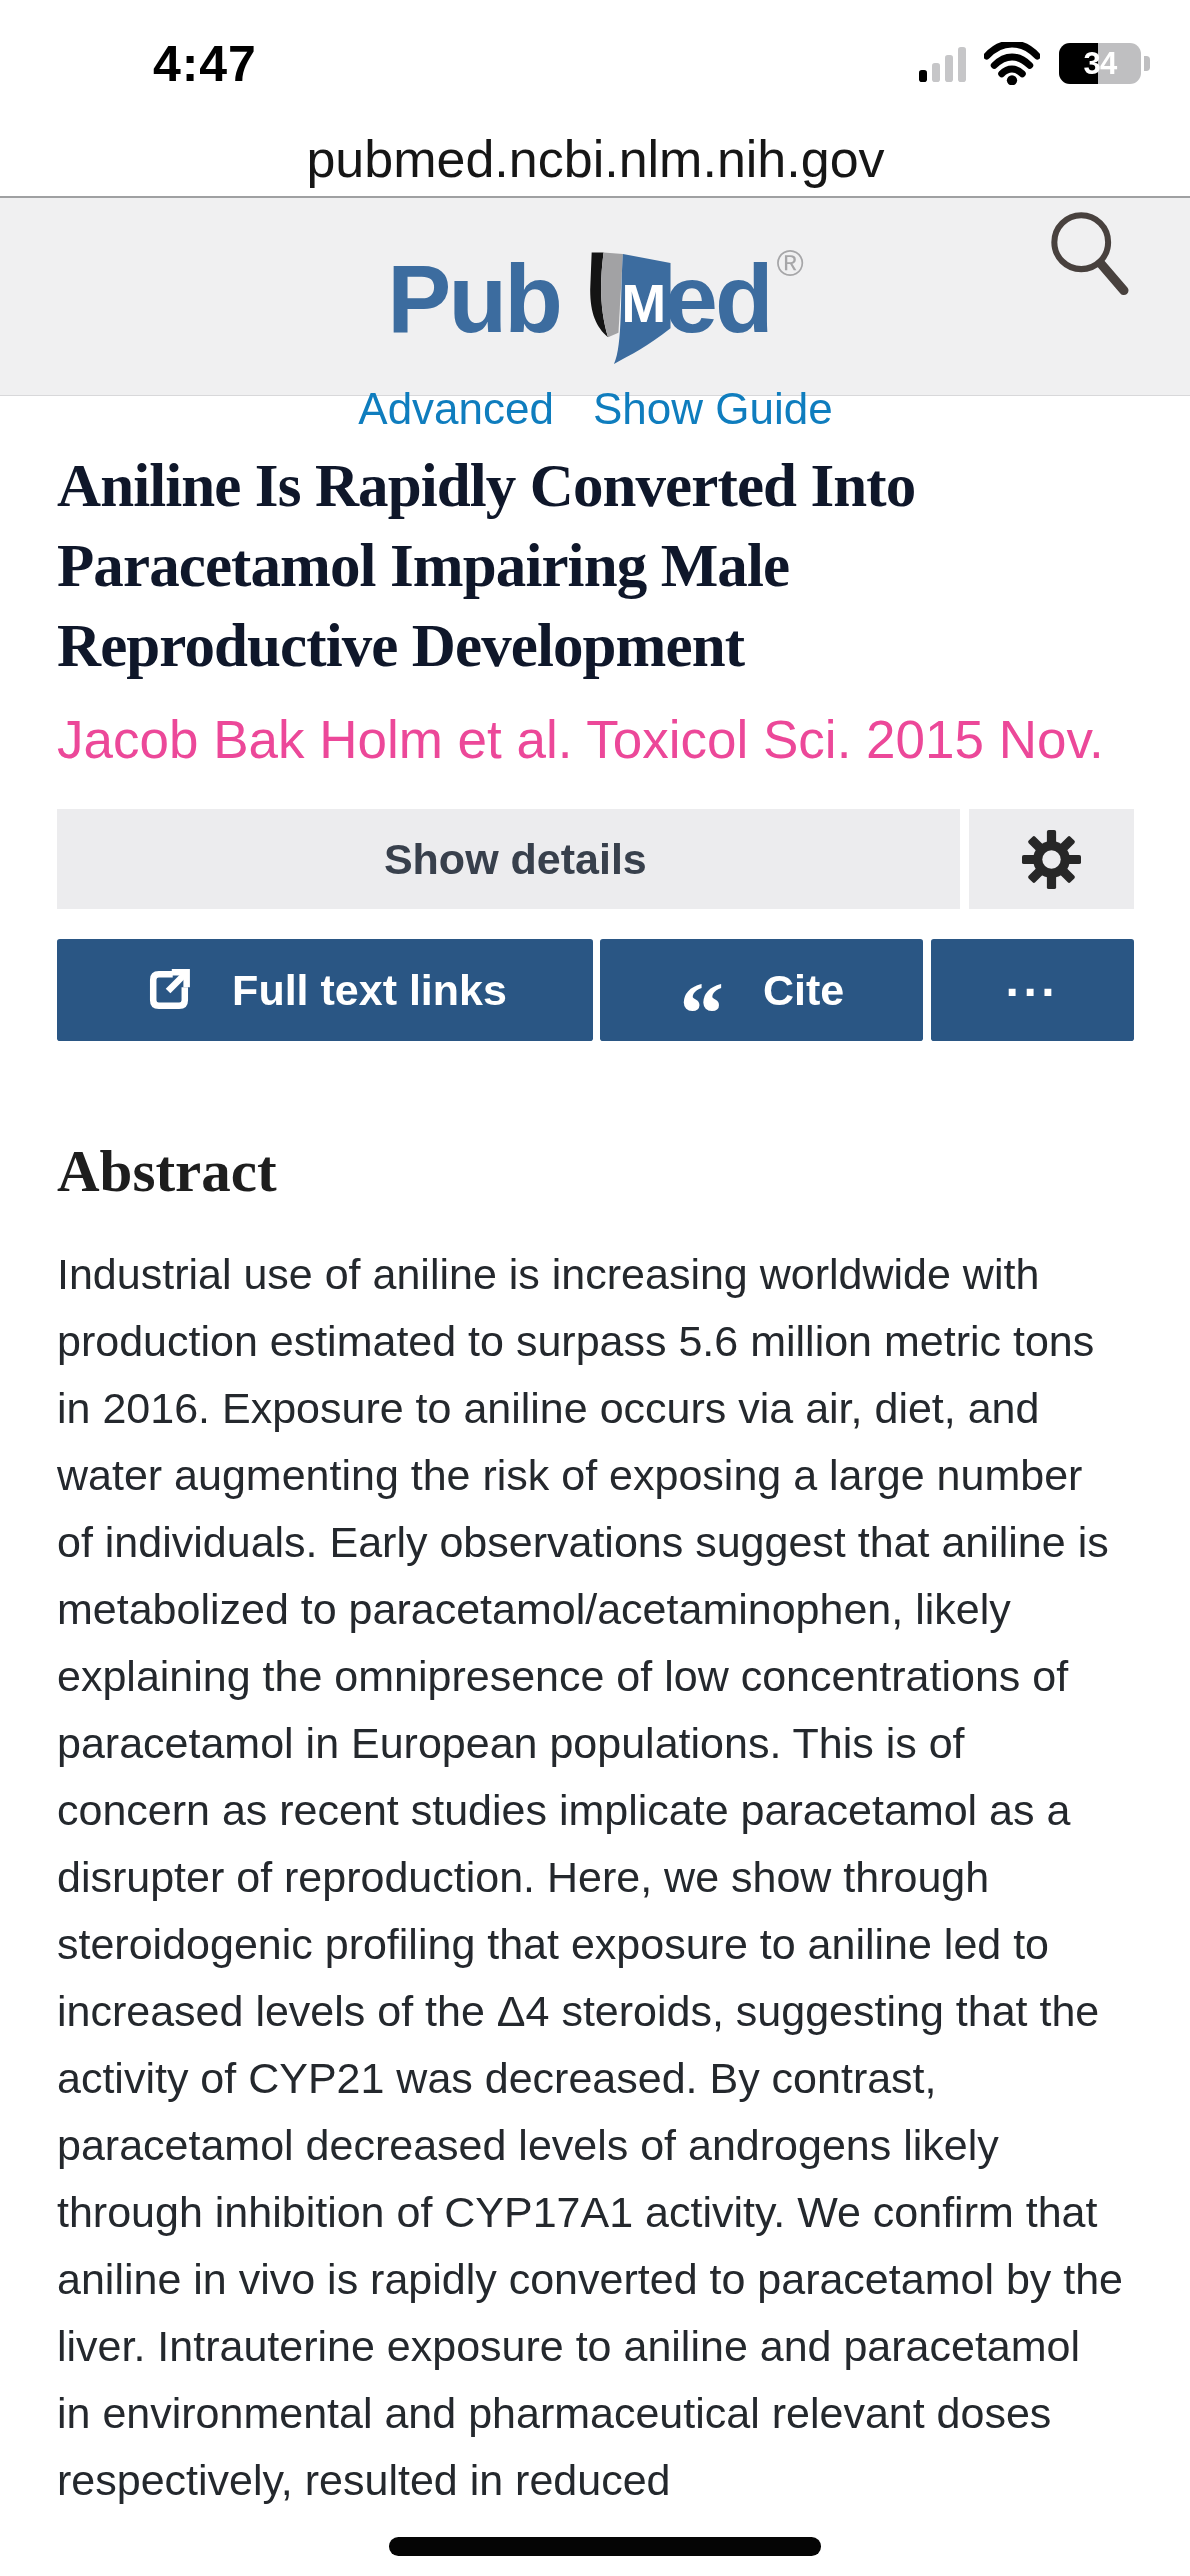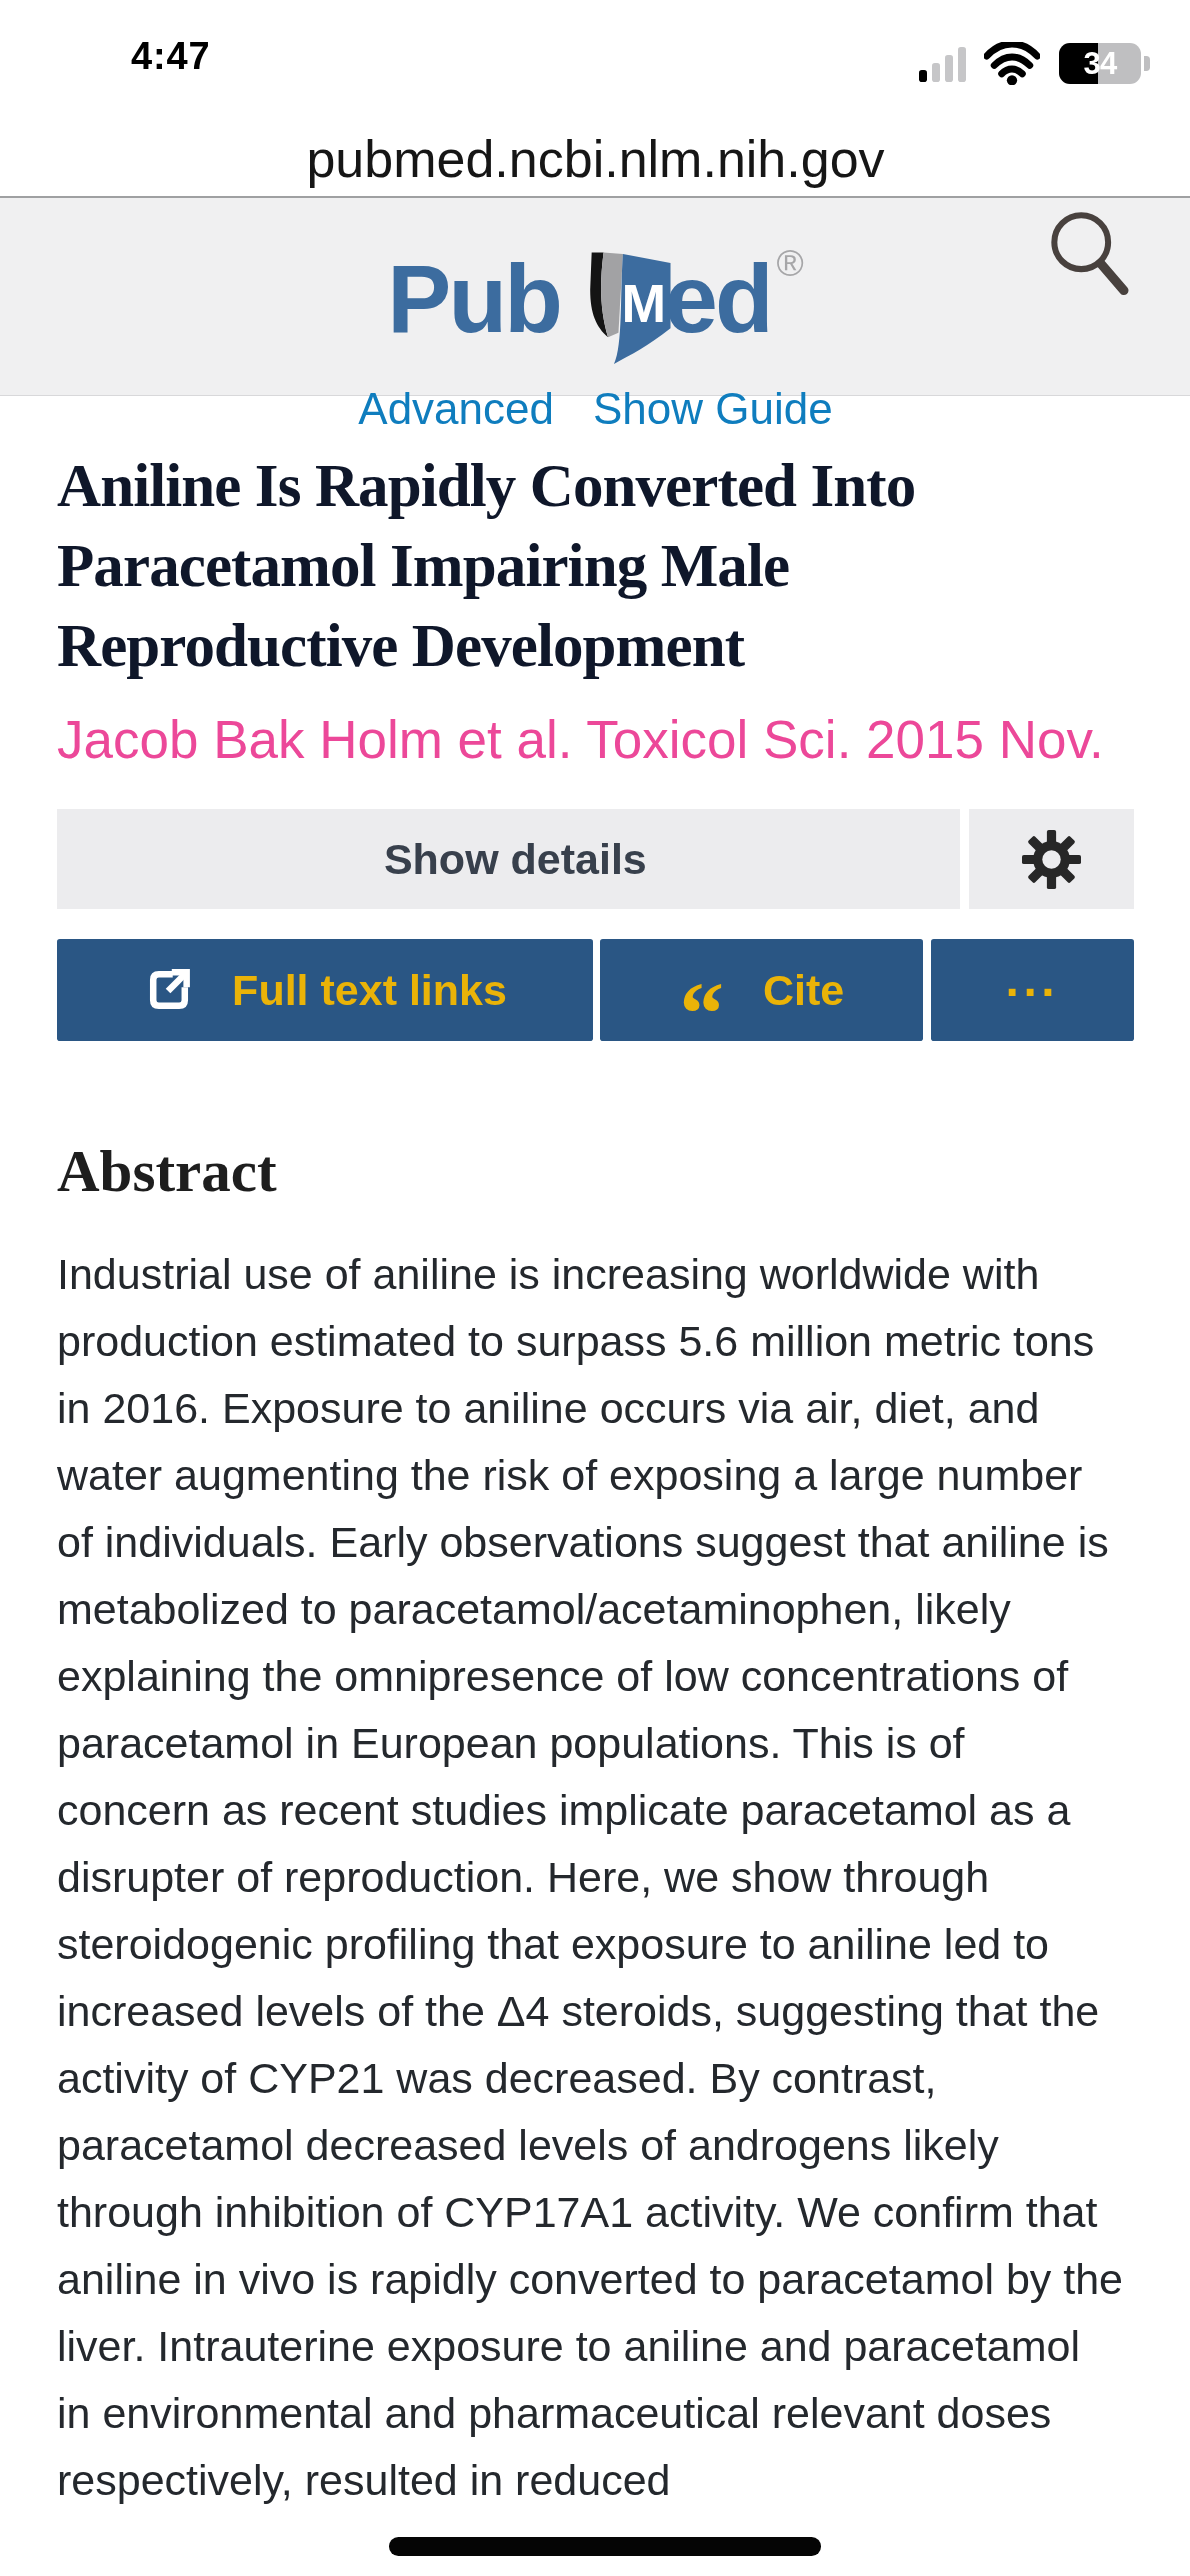--- a/index.html
+++ b/index.html
@@ -3,21 +3,21 @@
 <meta charset="utf-8">
 <style>
   html,body{margin:0;padding:0;}
   body{
     width:1191px;height:2576px;position:relative;overflow:hidden;
     background:#ffffff;font-family:"Liberation Sans",sans-serif;
     -webkit-font-smoothing:antialiased;
   }
   
   .statusbar{height:121px;position:relative;background:#fff;}
-  .time{position:absolute;left:131px;top:35px;font-size:38px;font-weight:700;color:#000;letter-spacing:0.9px;}
+  .time{position:absolute;left:153px;top:35px;font-size:50px;font-weight:700;color:#000;letter-spacing:0.9px;}
   .status-icons{position:absolute;right:41px;top:41px;display:flex;align-items:center;gap:18.5px;height:45px;}
   .sigbars{display:flex;align-items:flex-end;gap:4.6px;height:37px;}
   .sigbars i{display:block;width:8.3px;border-radius:2.8px;background:#c6c6c8;}
   .sigbars i.on{background:#000;}
   .s1{height:12px}.s2{height:19.5px}.s3{height:27px}.s4{height:35px}
   .battery{position:relative;width:82px;height:41px;border-radius:11px;background:#bfbfc1;overflow:hidden;}
   .battery .fill{position:absolute;left:0;top:0;bottom:0;width:39px;background:#000;}
   .battery .pct{position:absolute;inset:0;display:flex;align-items:center;justify-content:center;
     color:#fff;font-size:31px;font-weight:700;letter-spacing:-0.9px;}
   .bat-nub{width:5.6px;height:15px;background:#bfbfc1;border-radius:0 3.7px 3.7px 0;margin-left:-15px;}
@@ -36,21 +36,21 @@
   
   .content{padding:0 57px;}
   .title{font-family:"Liberation Serif",serif;font-weight:700;font-size:61px;line-height:80px;
     color:#0f172a;margin:50px 0 0 0;width:1066px;letter-spacing:-0.9px;}
   .byline{margin-top:23px;font-size:53px;font-weight:500;color:#ec4899;}
   .details-row{margin-top:39px;display:flex;gap:9.3px;}
   .show-details{flex:1;height:100px;background:#ececee;border:none;display:flex;align-items:center;justify-content:center;
     font-size:43px;font-weight:700;color:#38404c;font-family:"Liberation Sans",sans-serif;padding-left:20px;}
   .gear-box{width:165px;height:100px;background:#ececee;display:flex;align-items:center;justify-content:center;}
   .btn-row{margin-top:30px;display:flex;gap:7.4px;height:102px;}
-  .blue-btn{background:#2a5684;color:#eab308;border:none;display:flex;align-items:center;justify-content:center;
+  .blue-btn{background:#2a5684;color:#ffffff;border:none;display:flex;align-items:center;justify-content:center;
     font-size:43px;font-weight:700;font-family:"Liberation Sans",sans-serif;border-radius:2.8px;}
   .btn-ftl{width:536px;gap:37px;}
   .btn-cite{width:323px;gap:39px;}
   .btn-more{flex:1;}
   .quote-glyph{font-family:"Liberation Serif",serif;font-size:89px;font-weight:700;line-height:9.3px;
     position:relative;top:24px;}
   .more-dots{letter-spacing:4.6px;position:relative;top:-11px;font-size:48px;font-weight:900;}
   .abs-heading{font-family:"Liberation Serif",serif;font-weight:700;font-size:59px;color:#1e1e1e;
     margin:96px 0 0 0;}
   .abs-text{margin-top:35px;width:1068px;font-size:43px;line-height:67px;color:#24282d;}

